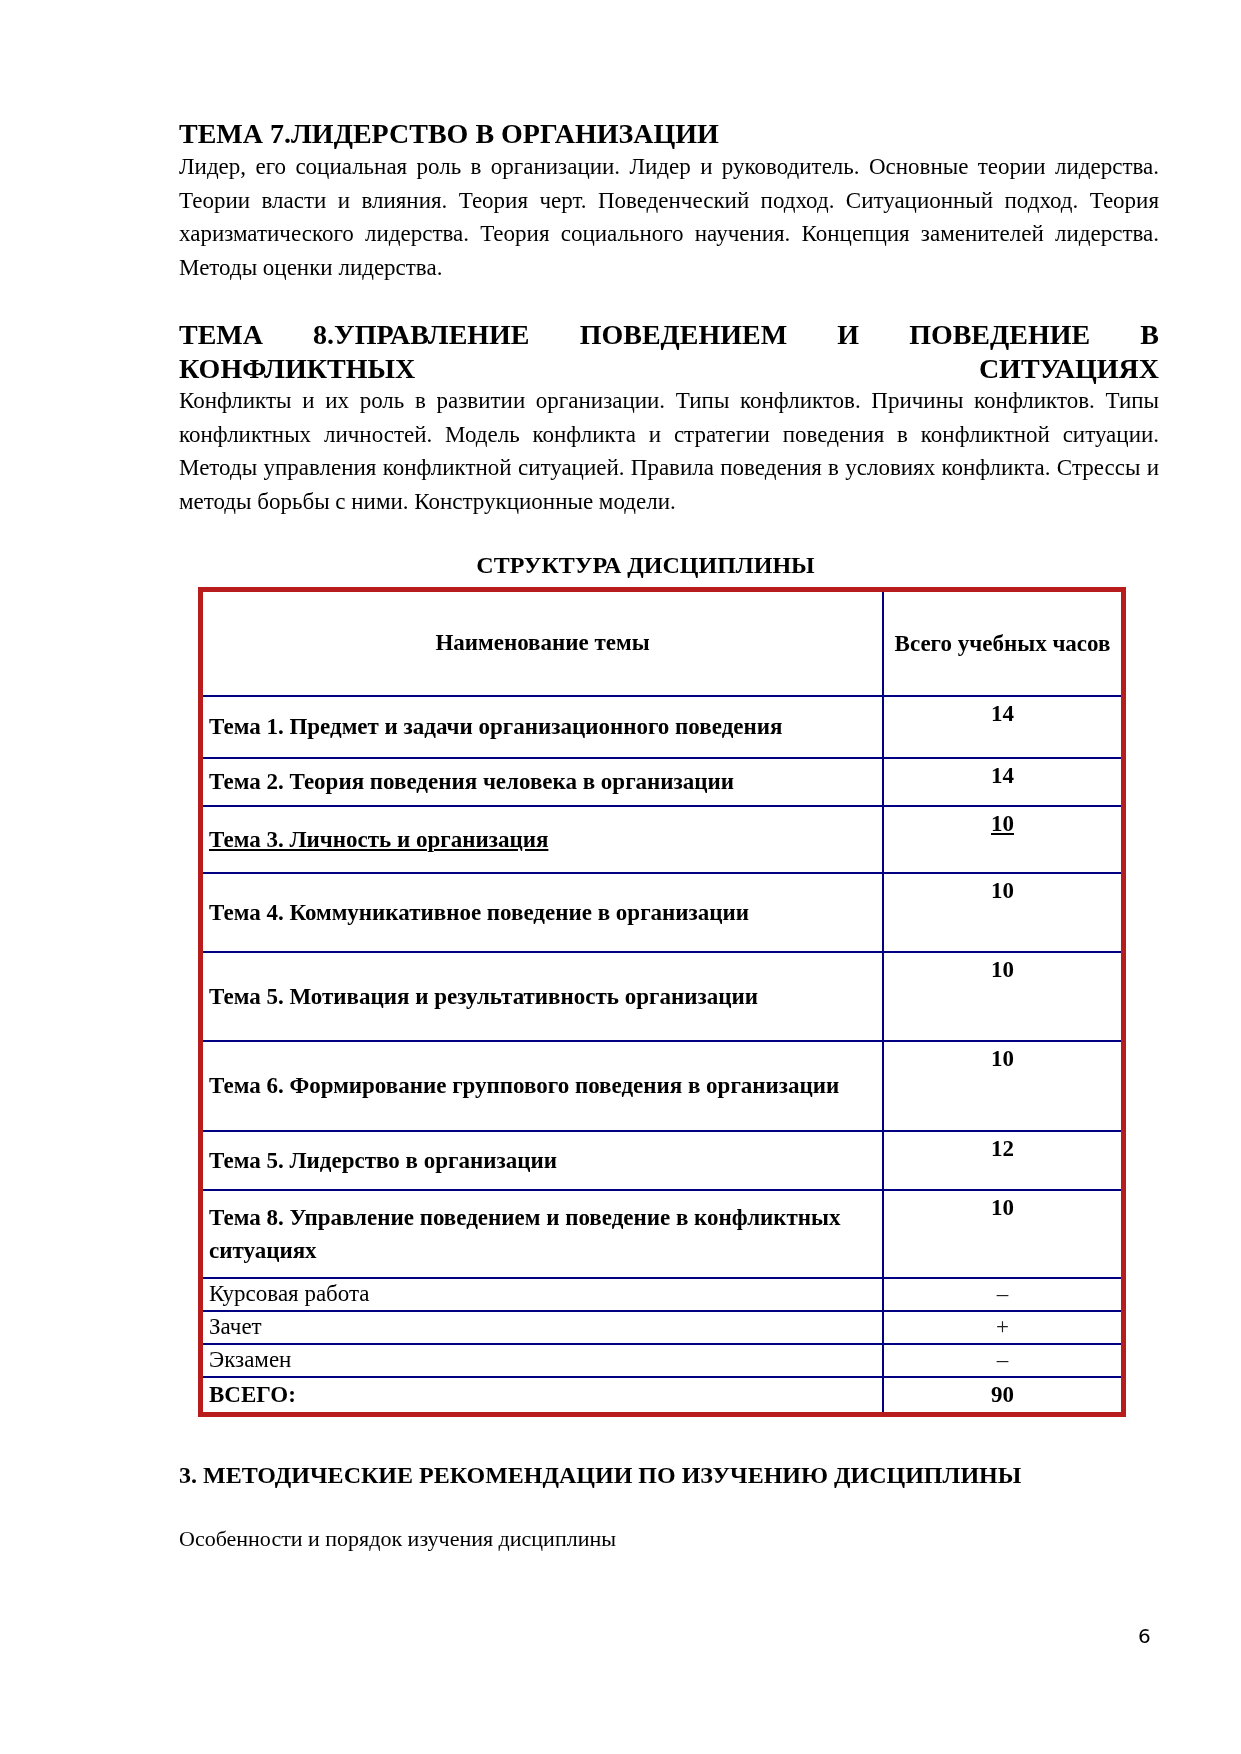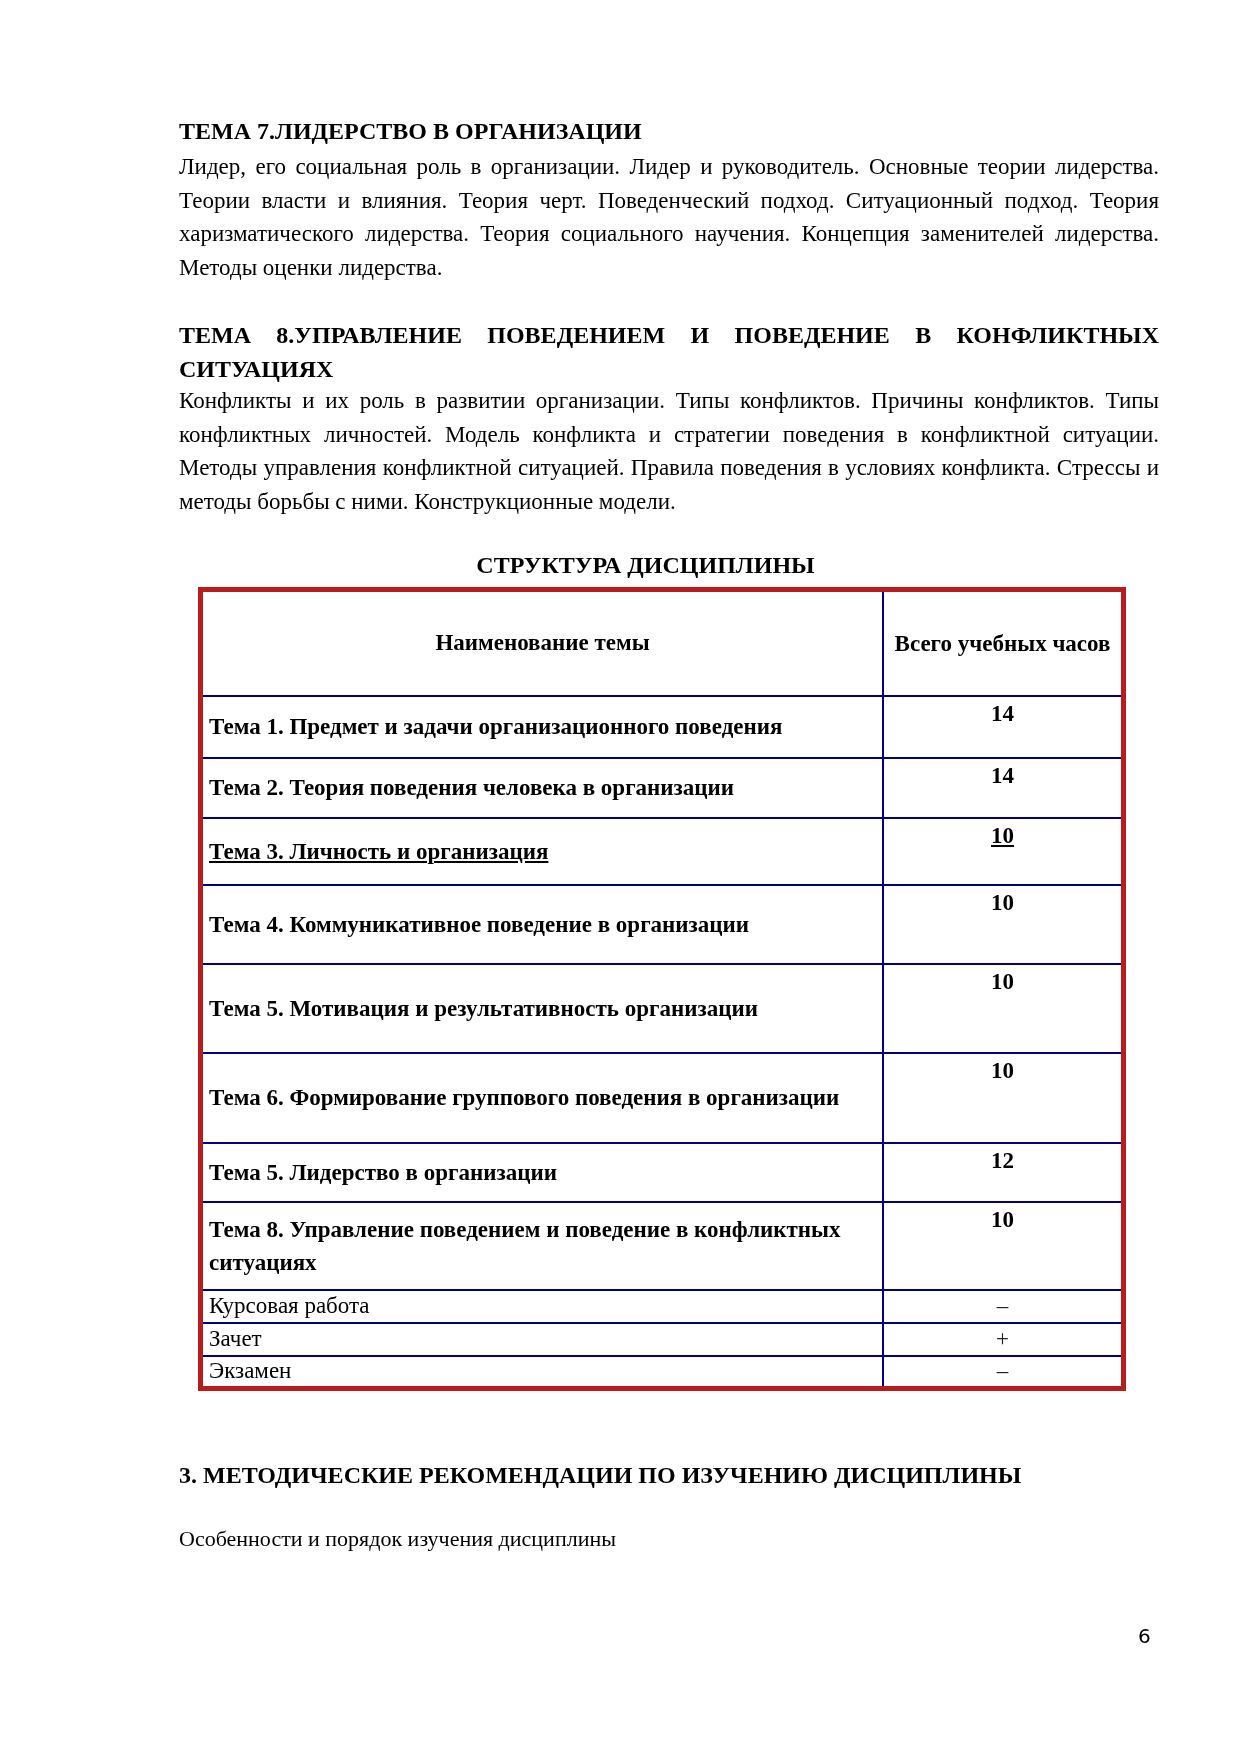--- a/index.html
+++ b/index.html
@@ -1,19 +1,19 @@
 <!DOCTYPE html>
 <html><head>
 <meta charset="utf-8">
 <style>
   html, body { margin:0; padding:0; background:#ffffff; }
   body { width:1241px; height:1754px; position:relative; overflow:hidden;
          font-family:"Liberation Serif", serif; color:#000; }
   .abs { position:absolute; }
-  .h { font-weight:bold; font-size:24px; left:179px; width:980px; }
+  .h { font-weight:bold; font-size:28px; left:179px; width:980px; }
   .p { left:179px; width:980px; font-size:23px; line-height:33.5px; text-align:justify; }
   .just-last { text-align:justify; text-align-last:justify; }
   #tema8h { line-height:34px; }
   #struct-title { left:0; width:1241px; text-align:center; font-weight:bold; font-size:24px; top:552px; padding-left:50px; box-sizing:border-box;}
   table.st { position:absolute; left:198px; top:587px; width:928px; border-collapse:collapse;
              border:5px solid #b91c1c; }
   table.st td { border:2px solid #000080; padding:0 6px; vertical-align:middle; font-size:23px; }
   table.st td.v { width:225px; text-align:center; vertical-align:top; font-weight:bold; padding-top:4px; }
   table.st tr.hdr td { text-align:center; font-weight:bold; }
   table.st tr.hdr td.v { vertical-align:middle; line-height:33px; padding-top:0; }
@@ -38,21 +38,21 @@
 <table class="st">
   <tbody>
       <tr class="hdr" style="height:106px;">
     <td>Наименование темы</td>
     <td class="v">Всего учебных часов</td>
   </tr>
   <tr style="height:62px;">
     <td class="b">Тема 1. Предмет и задачи организационного поведения</td>
     <td class="v">14</td>
   </tr>
-  <tr style="height:60px;">
+  <tr style="height:48px;">
     <td class="b">Тема 2. Теория поведения человека в организации</td>
     <td class="v">14</td>
   </tr>
   <tr style="height:67px;text-decoration:underline;">
     <td class="b">Тема 3. Личность и организация</td>
     <td class="v">10</td>
   </tr>
   <tr style="height:79px;">
     <td class="b">Тема 4. Коммуникативное поведение в организации</td>
     <td class="v">10</td>
@@ -78,19 +78,23 @@
     <td class="v">–</td>
   </tr>
   <tr class="plain" style="height:33px;">
     <td>Зачет</td>
     <td class="v">+</td>
   </tr>
   <tr class="plain" style="height:33px;">
     <td>Экзамен</td>
     <td class="v">–</td>
   </tr>
+  <tr style="height:38px;">
+    <td class="b">ВСЕГО:</td>
+    <td class="v" style="vertical-align:middle;padding-top:0;">90</td>
+  </tr>
 </tbody>
   </table>
 
 <div class="abs" id="sec3">3. МЕТОДИЧЕСКИЕ РЕКОМЕНДАЦИИ ПО ИЗУЧЕНИЮ ДИСЦИПЛИНЫ</div>
 <div class="abs" id="sub">Особенности и порядок изучения дисциплины</div>
 
 <div class="abs" id="pagenum">6</div>
 
 </body></html>

